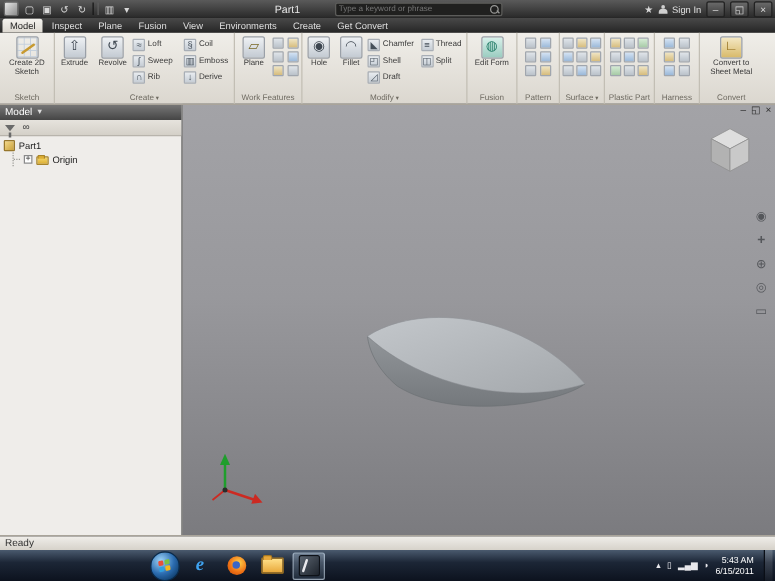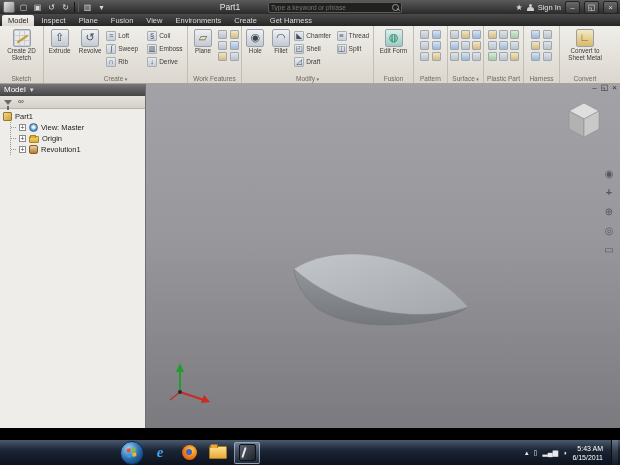--- a/index.html
+++ b/index.html
@@ -158,21 +158,21 @@
   </div>
 
   <div class="tabrow">
     <span class="rtab active">Model</span>
     <span class="rtab">Inspect</span>
     <span class="rtab">Plane</span>
     <span class="rtab">Fusion</span>
     <span class="rtab">View</span>
     <span class="rtab">Environments</span>
     <span class="rtab">Create</span>
-    <span class="rtab">Get Harness</span>
+    <span class="rtab">Get Convert</span>
   </div>
 
   <div class="ribbon">
 
     <div class="group" style="width:44px">
       <div class="gbody" style="justify-content:center;width:100%">
         <div class="bigbtn">
           <span class="bi bi-sketch"></span>
           <span style="width:38px">Create 2D Sketch</span>
         </div>
@@ -372,32 +372,22 @@
       <span class="binoc">∞</span>
     </div>
     <div class="btree">
       <div class="trow">
         <span class="ti ti-part"></span>
         <span>Part1</span>
       </div>
       <div class="children">
         <div class="trow">
           <span class="exp"></span>
-          <span class="ti ti-view"></span>
-          <span>View: Master</span>
-        </div>
-        <div class="trow">
-          <span class="exp"></span>
           <span class="ti ti-folder"></span>
           <span>Origin</span>
-        </div>
-        <div class="trow">
-          <span class="exp"></span>
-          <span class="ti ti-rev"></span>
-          <span>Revolution1</span>
         </div>
       </div>
     </div>
   </div>
 
   <div class="viewport">
 
     <div class="docctl">
       <span class="dc">–</span>
       <span class="dc">◱</span>
@@ -436,20 +426,23 @@
     <svg class="triad" viewBox="0 0 52 46">
       <line x1="14" y1="32" x2="14" y2="10" stroke="#1f9e2c" stroke-width="2"></line>
       <polygon points="14,3 10,12 18,12" fill="#1f9e2c"></polygon>
       <line x1="14" y1="32" x2="38" y2="40" stroke="#cc2a22" stroke-width="2"></line>
       <polygon points="44,42 35,43 38,35" fill="#cc2a22"></polygon>
       <line x1="14" y1="32" x2="4" y2="40" stroke="#cc2a22" stroke-width="1.5"></line>
       <circle cx="14" cy="32" r="2" fill="#2a2a2a"></circle>
     </svg>
   </div>
 
+  <div class="statusbar">
+    <span>Ready</span>
+  </div>
 
   <div class="taskbar">
     <div class="orb">
       <span class="flag">
           <i class="f1"></i>
           <i class="f2"></i>
           <i class="f3"></i>
           <i class="f4"></i>
         </span>
     </div>

